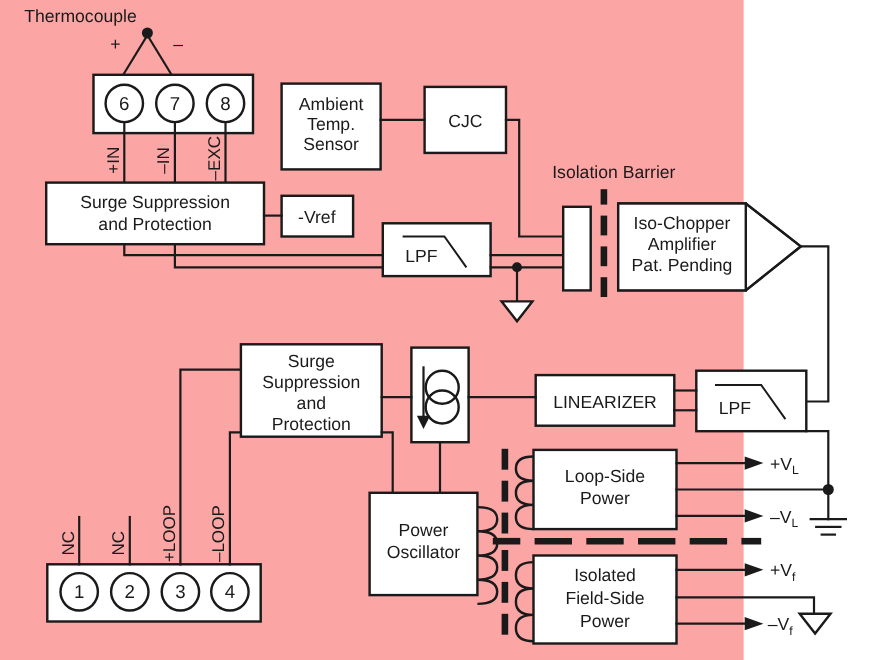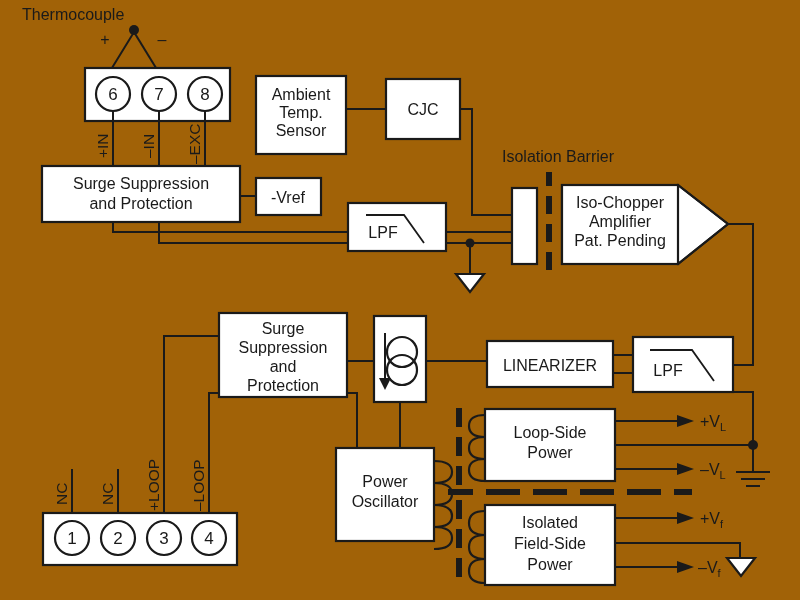--- a/index.html
+++ b/index.html
@@ -2,23 +2,23 @@
 <html><head>
 <meta charset="utf-8">
 <style>
   html, body {
     margin: 0;
     padding: 0;
     background: #ffffff;
   }
   #diagram-root {
     position: relative;
-    width: 800px;
+    width: 676px;
     height: 600px;
-    background: #a16207;
+    background: #fca5a5;
     font-family: "Liberation Sans", sans-serif;
   }
   svg { display: block; }
   .blk { fill: #ffffff; stroke: #1a1a1a; stroke-width: 2.2; }
   .wire { stroke: #1a1a1a; stroke-width: 2.0; fill: none; stroke-linecap: square; }
   .wire-thin { stroke: #1a1a1a; stroke-width: 1.8; fill: none; }
   .dash-bar { stroke: #1a1a1a; stroke-width: 6; stroke-linecap: butt; }
   .dash-bar-h { stroke: #1a1a1a; stroke-width: 6; stroke-linecap: butt; }
   .coil { fill: none; stroke: #1a1a1a; stroke-width: 2.2; }
   .gnd { fill: #ffffff; stroke: #1a1a1a; stroke-width: 2.2; }

